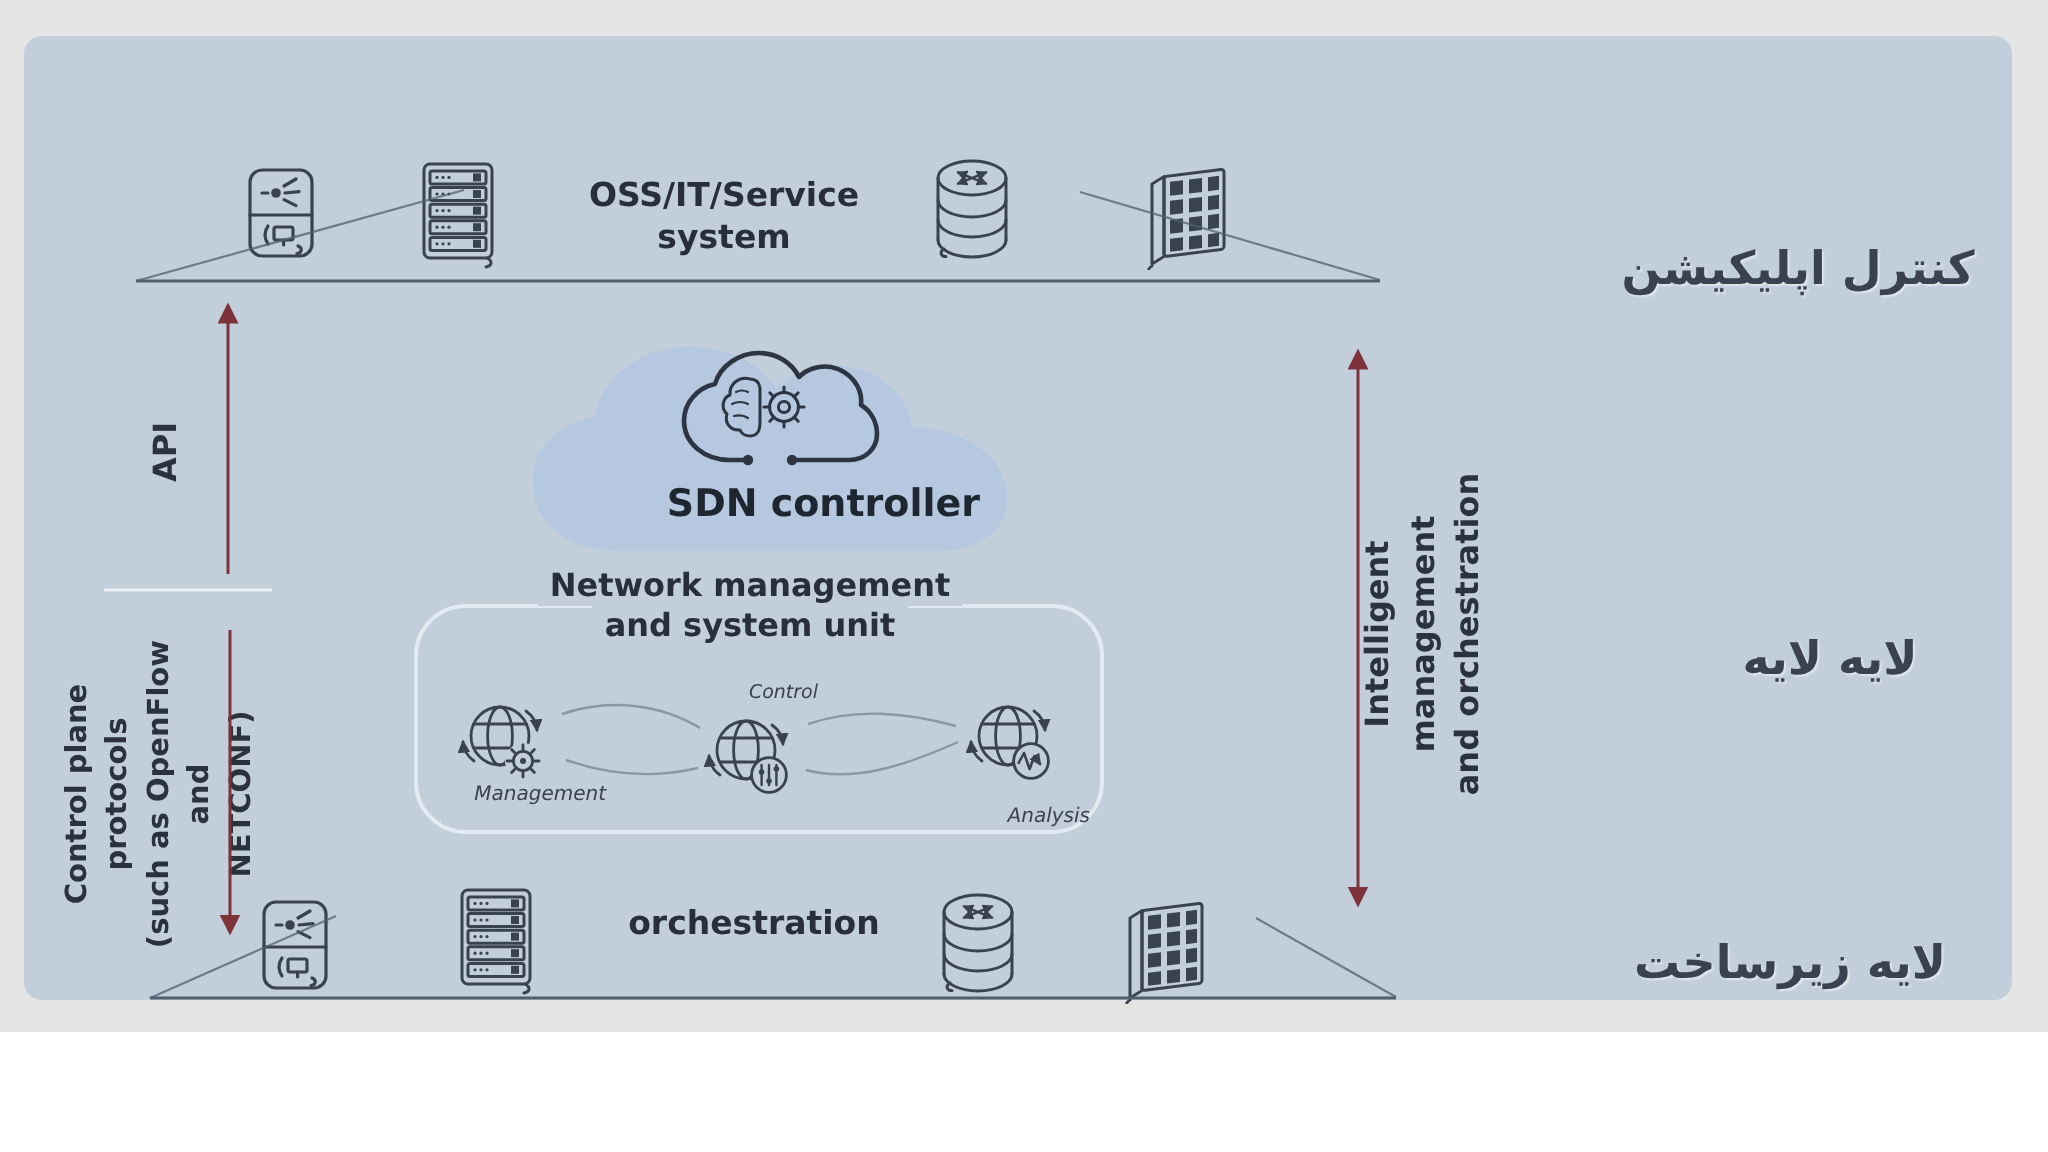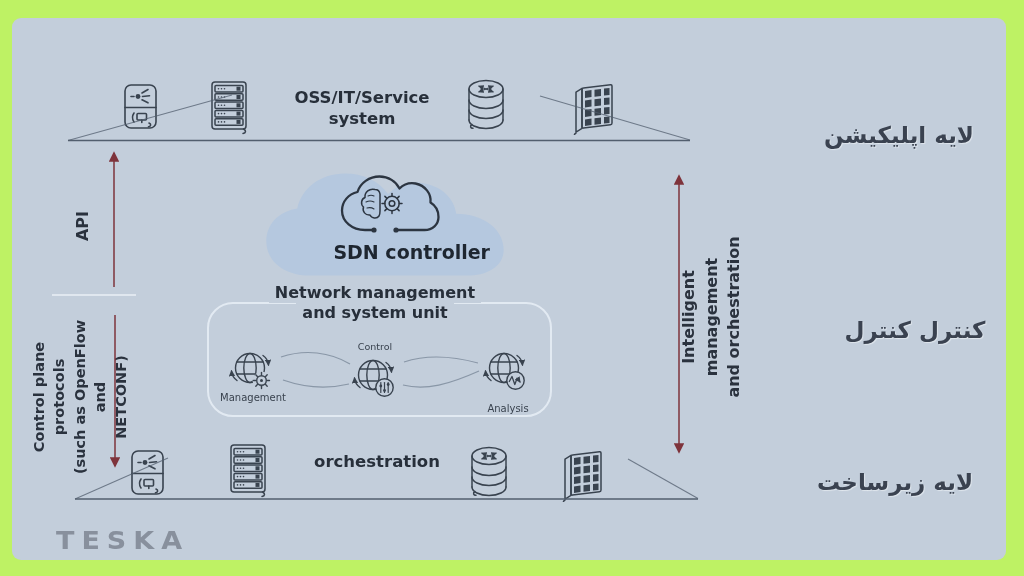--- a/index.html
+++ b/index.html
@@ -1,18 +1,18 @@
 <!DOCTYPE html>
 <html><head>
 <meta charset="utf-8">
 <style>
   html,body{margin:0;padding:0;background:#fff;}
   .stage{
-    position:relative;width:1024px;height:576px;overflow:hidden;
-    background:#bef264;
+    position:relative;width:1024px;height:516px;overflow:hidden;
+    background:#e5e5e5;
     font-family:"DejaVu Sans",sans-serif;
     color:#272F3A;
   }
   .panel{
     position:absolute;left:12px;top:18px;right:18px;bottom:16px;
     background:#C3CEDB;border-radius:9px;
   }
   .abs{position:absolute;}
   svg{display:block;}
   .icon{position:absolute;}
@@ -22,21 +22,21 @@
   .t-bottom{left:272px;top:451px;width:210px;}
   .sdn-label{position:absolute;left:280px;top:241px;width:210px;text-align:right;
     font-size:19px;font-weight:bold;color:#1E2630;}
   .unit-title{position:absolute;left:265px;top:283px;width:220px;text-align:center;
     font-size:16px;font-weight:600;line-height:1.28;color:#272F3A;z-index:3;}
   .unit-title span{background:#C3CEDB;padding:0 6px;display:inline-block;}
   .unit-box{
     position:absolute;left:207px;top:302px;width:341px;height:111px;
     border:2px solid rgba(228,235,243,0.95);border-radius:26px;z-index:1;
   }
-  .node-label{position:absolute;text-align:center;font-size:10px;color:#39424E;z-index:4;}
+  .node-label{position:absolute;text-align:right;font-size:10px;color:#39424E;z-index:4;font-style:italic;}
   .lbl-mgmt{left:203px;top:392px;width:100px;}
   .lbl-ctrl{left:341px;top:341px;width:68px;font-size:9.5px;}
   .lbl-analysis{left:471px;top:403px;width:74px;}
   .fa-label{position:absolute;text-align:center;direction:rtl;
     font-size:23px;font-weight:bold;color:#3A4250;
     text-shadow:1px 1px 1px rgba(246,249,252,0.55);}
   .fa-app{left:794px;top:122px;width:210px;}
   .fa-ctrl{left:810px;top:317px;width:210px;}
   .fa-infra{left:790px;top:469px;width:210px;}
   .vtext{position:absolute;display:flex;flex-direction:column;justify-content:center;
@@ -350,22 +350,22 @@
   </div>
 
   <div class="node-label lbl-mgmt">Management</div>
   <div class="node-label lbl-ctrl">Control</div>
   <div class="node-label lbl-analysis">Analysis</div>
 
   <div class="two-line t-bottom">
     <div>orchestration</div>
   </div>
 
-  <div class="fa-label fa-app">لایه اپلیکیشن</div>
-  <div class="fa-label fa-ctrl">کنترل کنترل</div>
+  <div class="fa-label fa-app">کنترل اپلیکیشن</div>
+  <div class="fa-label fa-ctrl">لایه لایه</div>
   <div class="fa-label fa-infra">لایه زیرساخت</div>
 
   <div class="vtext api">API</div>
 
   <div class="vtext cp">
     <div>Control plane protocols</div>
     <div>(such as OpenFlow and</div>
     <div>NETCONF)</div>
   </div>
 

